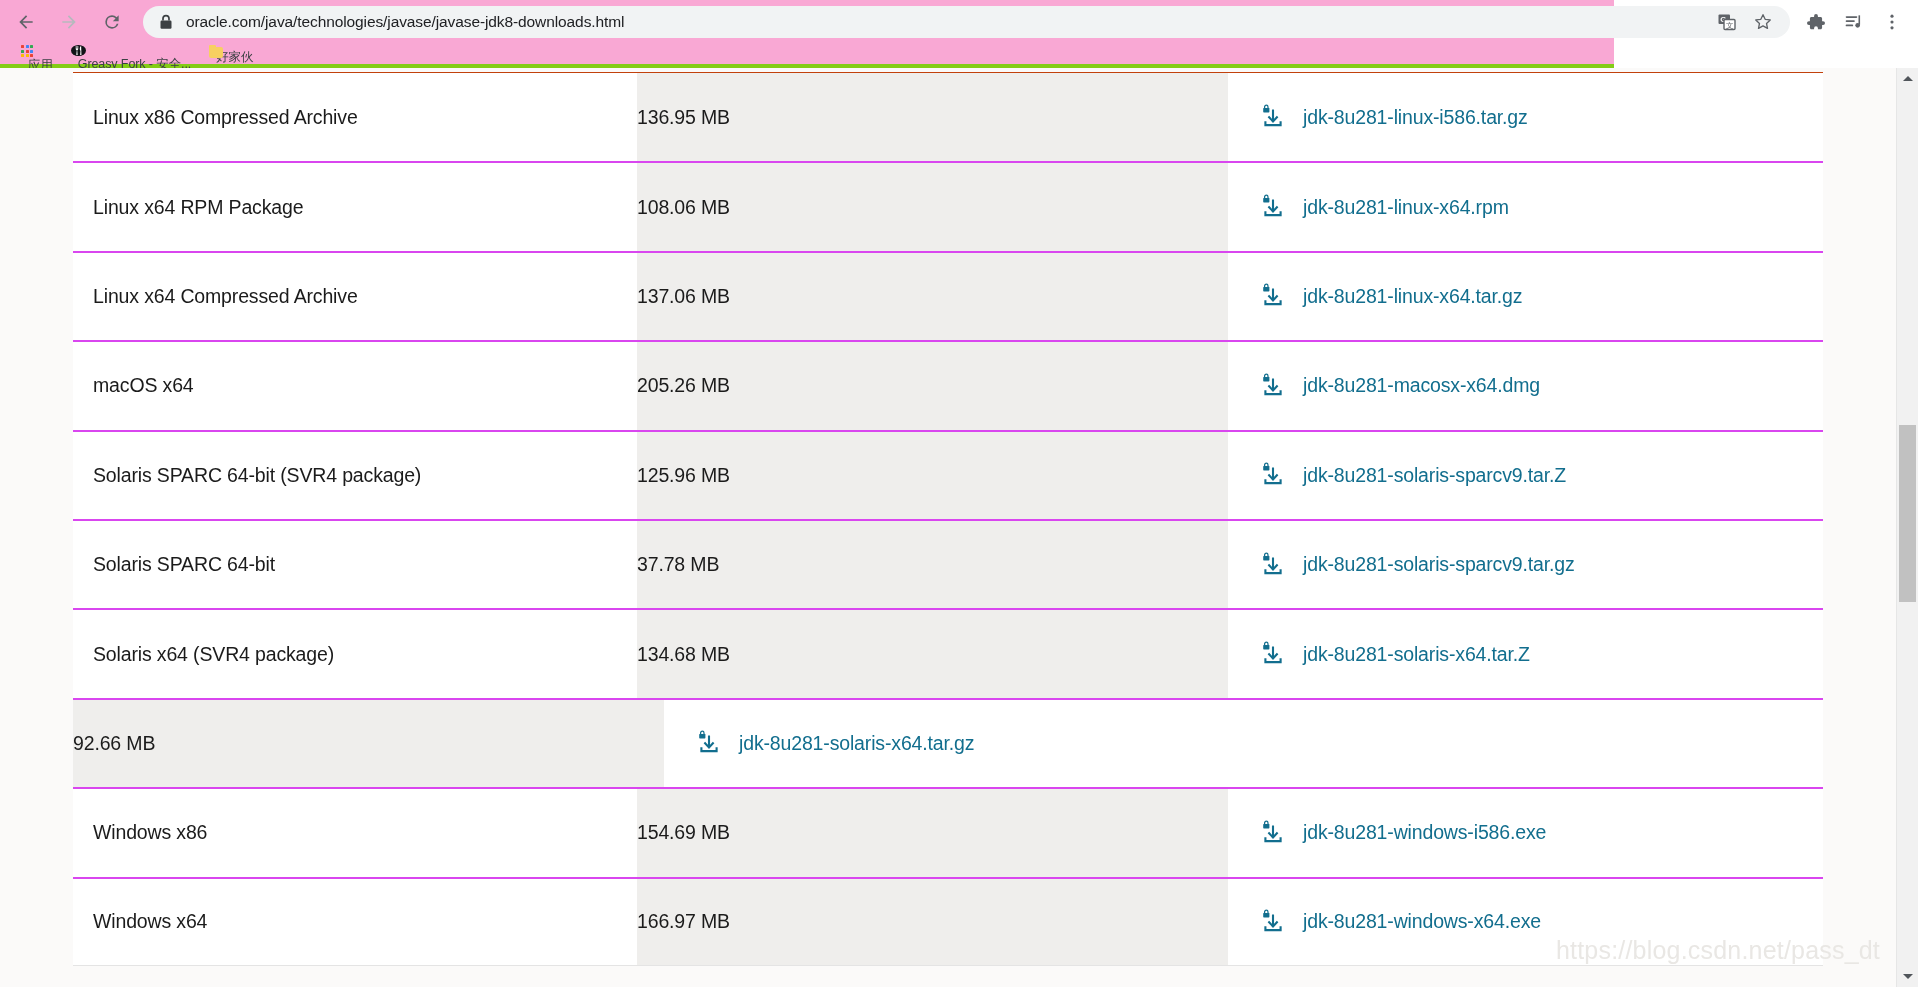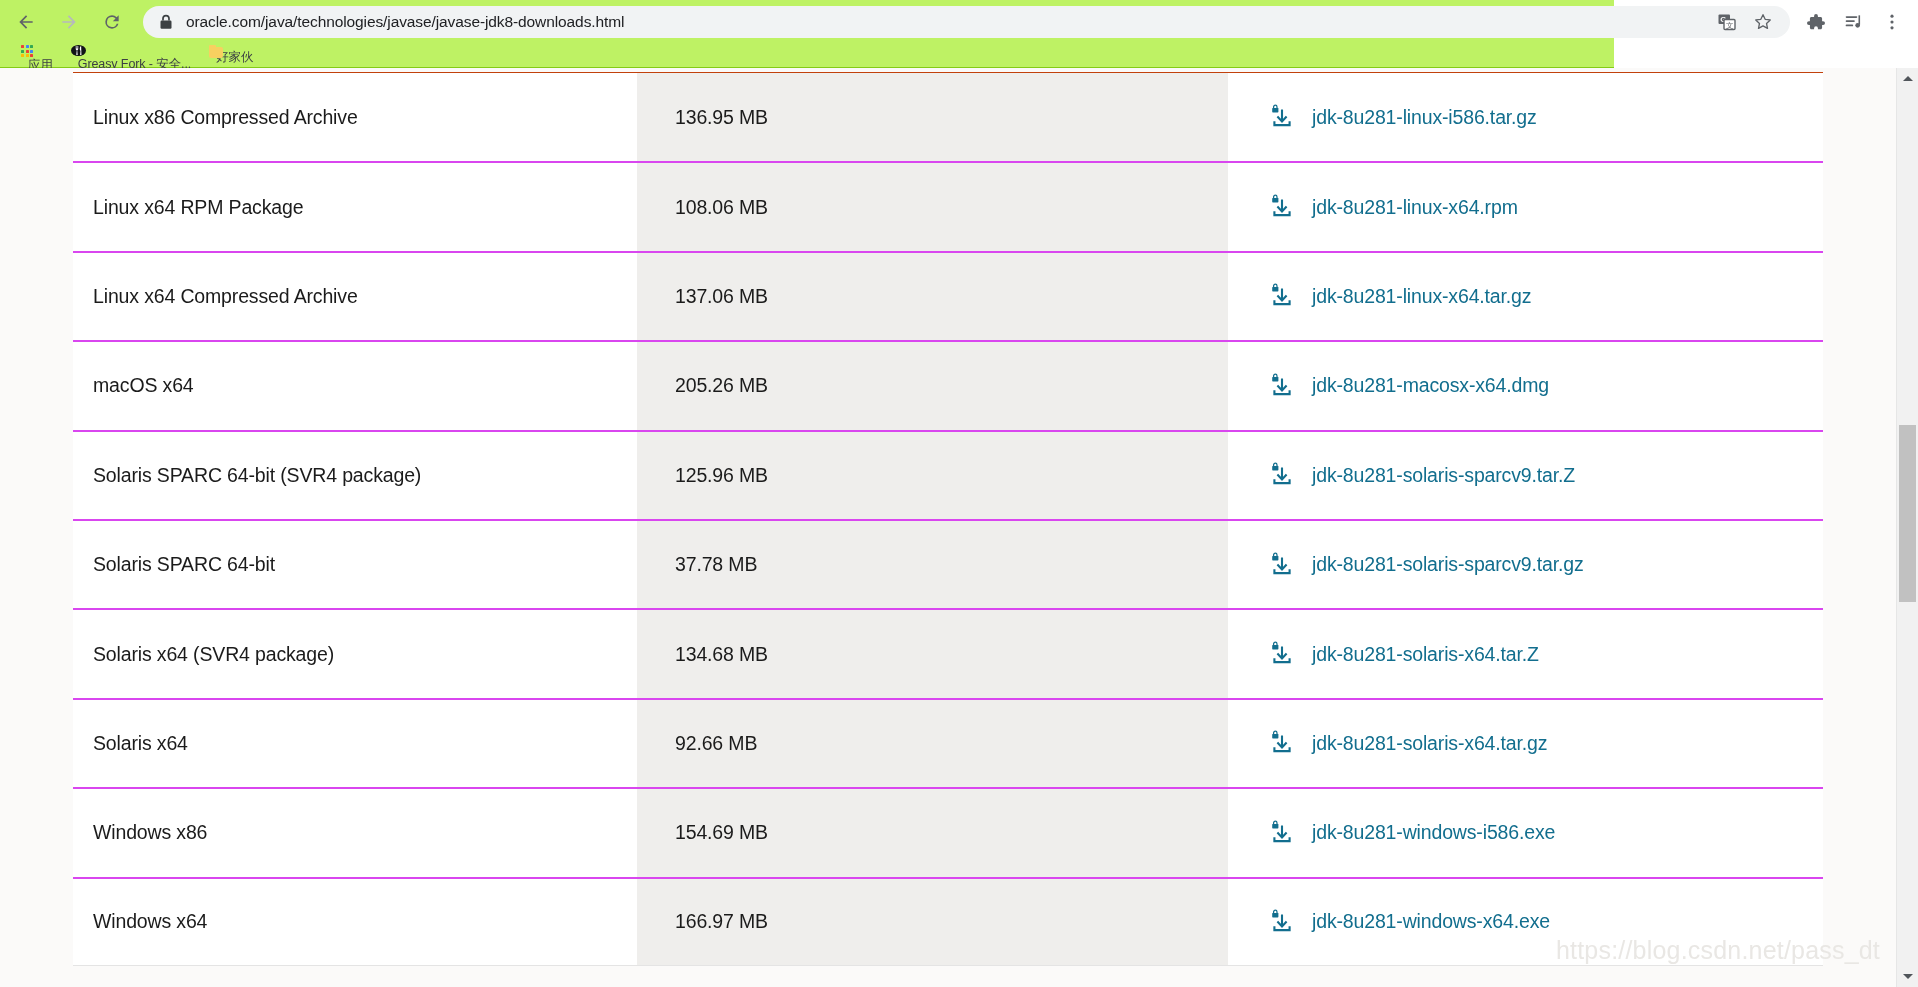--- a/index.html
+++ b/index.html
@@ -7,22 +7,22 @@
     width: 1918px; height: 987px;
     overflow: hidden;
     background: #ffffff;
     font-family: "Liberation Sans", sans-serif;
   }
 
   
   #browser-chrome {
     position: absolute; left: 0; top: 0;
     width: 1614px; height: 68px;
-    background: #bef264;
-    border-bottom: 1px solid #84cc16;
+    background: #f9a8d4;
+    border-bottom: 4px solid #84cc16;
   }
 
   
   #toolbar {
     position: absolute; left: 0; top: 0;
     width: 1918px; height: 44px;
     display: flex; align-items: center;
   }
   .nav-btn {
     width: 34px; height: 34px;
@@ -135,32 +135,31 @@
   .c-platform span {
     font-size: 19.5px;
     color: #1b1b1b;
     letter-spacing: -0.15px;
     font-weight: 400;
   }
   .c-size {
     flex: 0 0 591px;
     background: #efeeec;
     display: flex; align-items: center;
-    padding-left: 38px;
   }
   .c-size span {
     font-size: 19.5px;
     color: #1b1b1b;
     letter-spacing: -0.15px;
   }
   .c-link {
     flex: 1 1 auto;
     background: #ffffff;
     display: flex; align-items: center;
-    padding-left: 41px;
+    padding-left: 32px;
   }
   .dl-icon { flex: 0 0 auto; display: flex; align-items: center; margin-right: 17px; }
   .dl-link {
     font-size: 19.5px;
     color: #126e8e;
     letter-spacing: -0.15px;
     text-decoration: none;
     cursor: pointer;
     white-space: nowrap;
   }
@@ -455,23 +454,20 @@
               <path d="M4.6 4.1V2.9a1.7 1.7 0 0 1 3.4 0v1.2" stroke="#126e8e" stroke-width="1.25" fill="none"></path>
               <path d="M13 5.5v11.2" stroke="#126e8e" stroke-width="2.1" fill="none"></path>
               <path d="M8.4 12.6L13 17.4l4.6-4.8" stroke="#126e8e" stroke-width="2.1" fill="none" stroke-linejoin="miter" stroke-linecap="butt"></path>
               <path d="M5.4 17.2v3.9h15.2v-3.9" stroke="#126e8e" stroke-width="2.1" fill="none"></path>
             </svg>
           </span>
           <a class="dl-link" href="#">jdk-8u281-solaris-x64.tar.Z</a>
         </div>
       </div>
       <div class="dl-row">
-        <div class="c-platform">
-          <span>Solaris x64</span>
-        </div>
         <div class="c-size">
           <span>92.66 MB</span>
         </div>
         <div class="c-link">
           <span class="dl-icon">
             <svg width="26" height="26" viewBox="0 0 26 26">
               <rect x="3.2" y="3.9" width="6.2" height="4.6" rx="0.7" fill="#126e8e"></rect>
               <path d="M4.6 4.1V2.9a1.7 1.7 0 0 1 3.4 0v1.2" stroke="#126e8e" stroke-width="1.25" fill="none"></path>
               <path d="M13 5.5v11.2" stroke="#126e8e" stroke-width="2.1" fill="none"></path>
               <path d="M8.4 12.6L13 17.4l4.6-4.8" stroke="#126e8e" stroke-width="2.1" fill="none" stroke-linejoin="miter" stroke-linecap="butt"></path>

